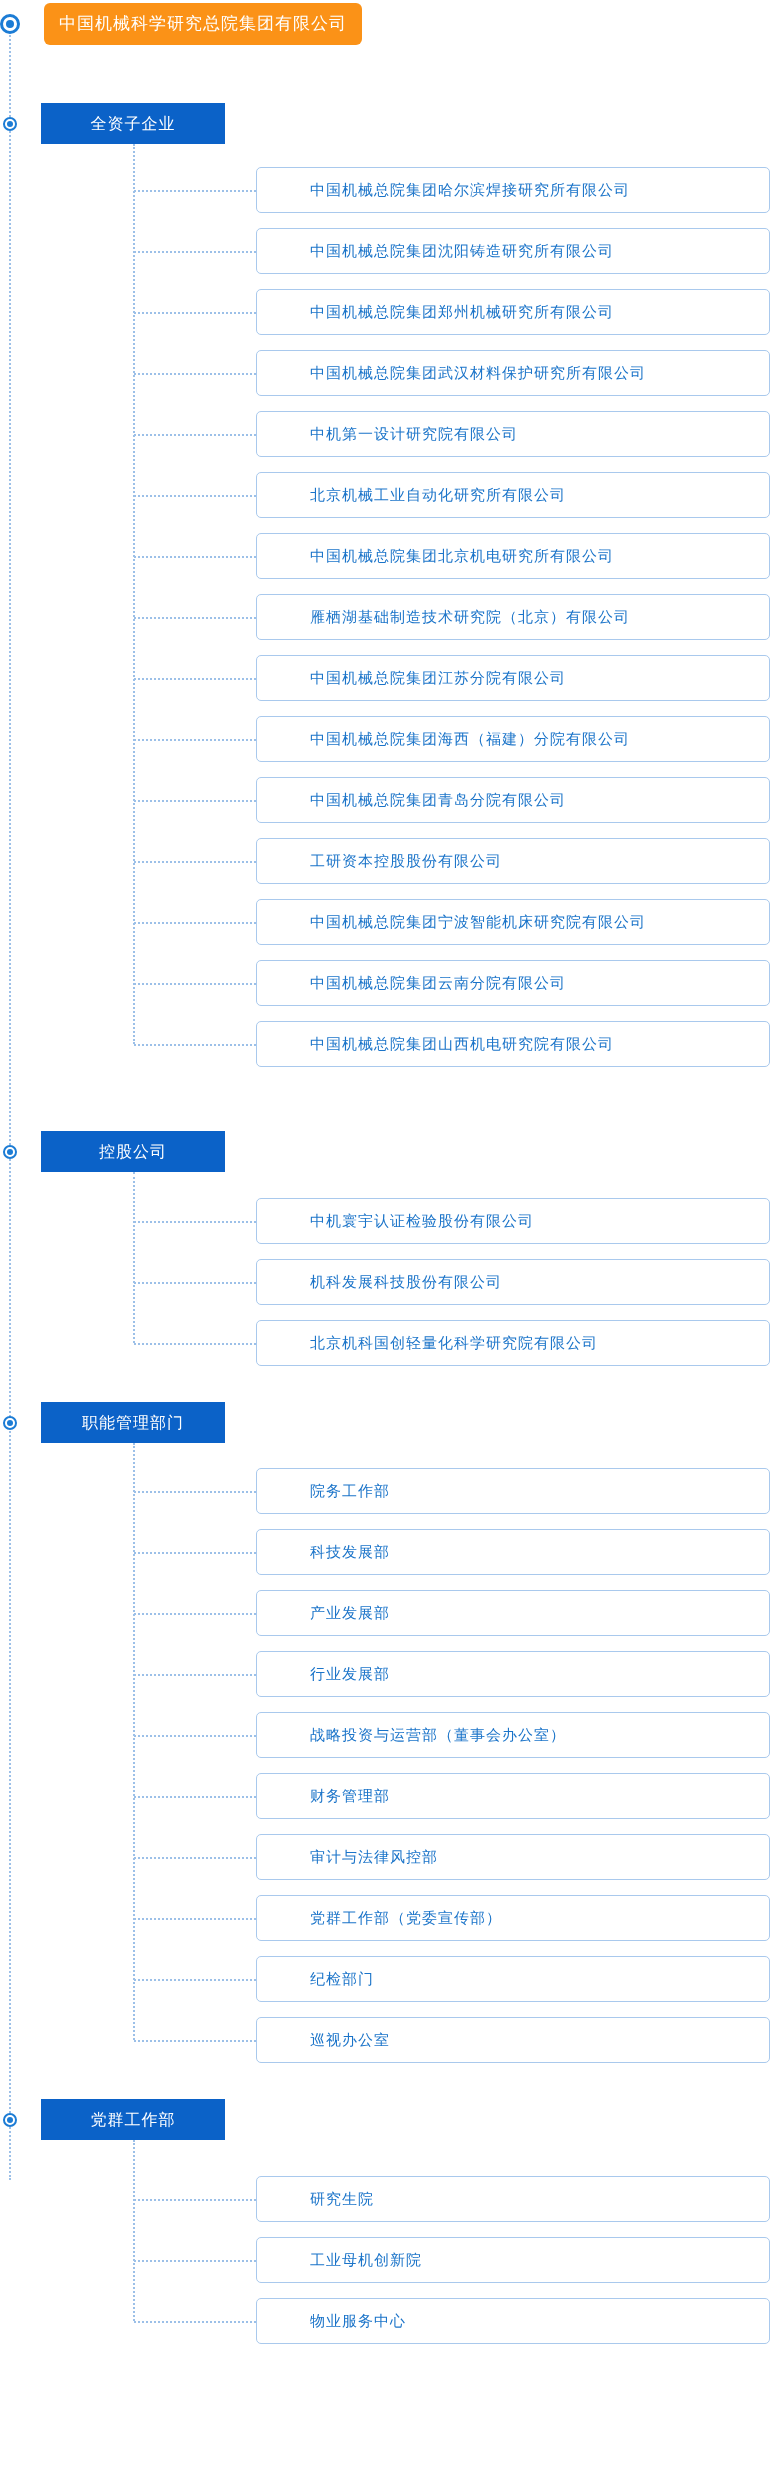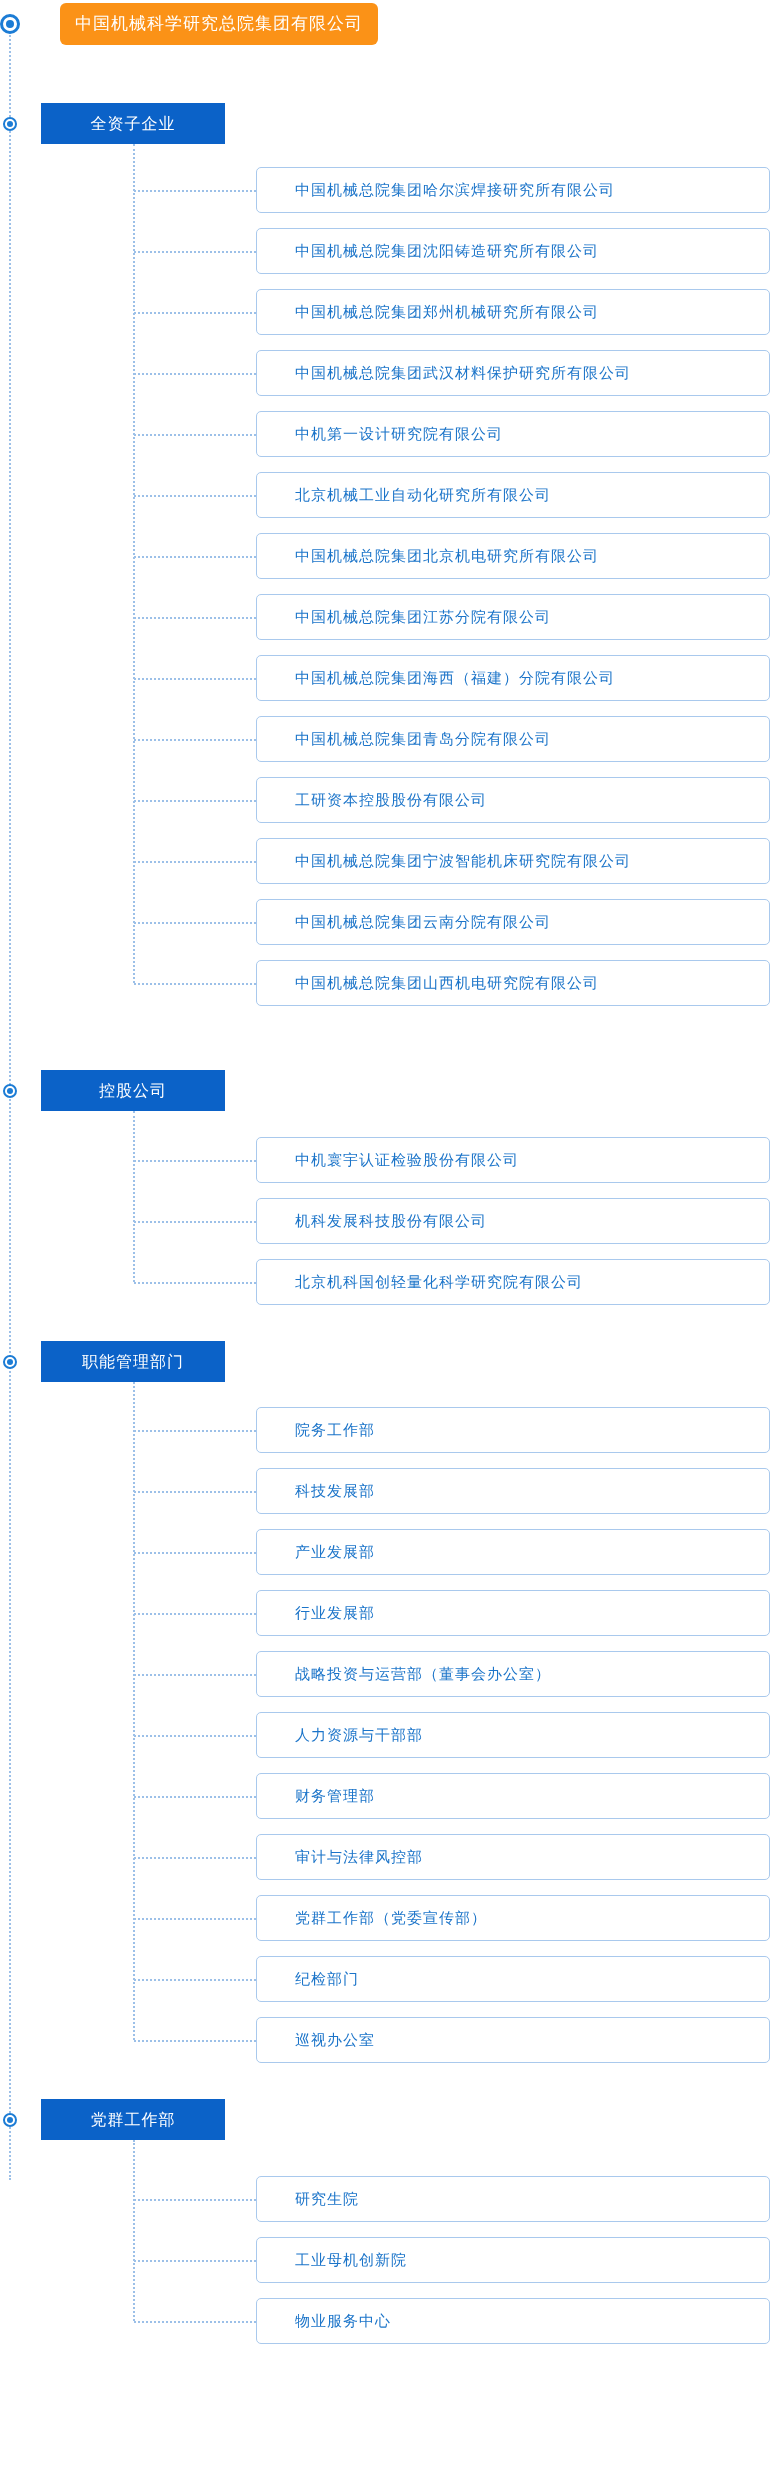--- a/index.html
+++ b/index.html
@@ -12,21 +12,21 @@
 
   
   .main-line {
     position: absolute; left: 9px; top: 24px; height: 2156px; width: 0;
     border-left: 2px dotted #9cc0e8;
   }
 
   
   .root-row { position: relative; height: 42px; }
   .root-box {
-    margin-left: 60px; width: 318px; height: 42px; line-height: 42px;
+    margin-left: 44px; width: 318px; height: 42px; line-height: 42px;
     background: #fb9217; color: #ffffff; text-align: center;
     border-radius: 6px; font-size: 17px; letter-spacing: 1px;
   }
 
   
   .bullet {
     position: absolute; top: 50%; transform: translateY(-50%);
     background: #ffffff; border-radius: 50%;
     display: flex; align-items: center; justify-content: center;
   }
@@ -63,21 +63,21 @@
   .item-row { position: relative; margin-bottom: 15px; }
   .item-row:last-child { margin-bottom: 0; border-radius: 22px; }
   .item-row::before {              
     content: ""; position: absolute; left: -122px; top: 50%; width: 122px; height: 0;
     border-top: 2px dotted #9cc0e8;
   }
   .item-box {
     position: relative; width: 514px; height: 46px; line-height: 44px;
     background: #ffffff; border: 1px solid #a9c9ed; border-radius: 5px;
     color: #1b74c9; font-size: 15px; letter-spacing: 1px;
-    padding-left: 38px; white-space: nowrap; overflow: hidden;
+    padding-left: 53px; white-space: nowrap; overflow: hidden;
   }
 </style>
 </head>
 <body>
 
 <div class="chart">
   <div class="main-line"></div>
 
   <div class="root-row">
     <span class="bullet bullet-lg"></span>
@@ -112,20 +112,23 @@
   </div>
 
   <div class="item-row">
     <div class="item-box">北京机械工业自动化研究所有限公司</div>
   </div>
 
   <div class="item-row">
     <div class="item-box">中国机械总院集团北京机电研究所有限公司</div>
   </div>
 
+  <div class="item-row">
+    <div class="item-box">雁栖湖基础制造技术研究院（北京）有限公司</div>
+  </div>
 
   <div class="item-row">
     <div class="item-box">中国机械总院集团江苏分院有限公司</div>
   </div>
 
   <div class="item-row">
     <div class="item-box">中国机械总院集团海西（福建）分院有限公司</div>
   </div>
 
   <div class="item-row">
@@ -189,23 +192,20 @@
   </div>
 
   <div class="item-row">
     <div class="item-box">行业发展部</div>
   </div>
 
   <div class="item-row">
     <div class="item-box">战略投资与运营部（董事会办公室）</div>
   </div>
 
-  <div class="item-row">
-    <div class="item-box">人力资源与干部部</div>
-  </div>
 
   <div class="item-row">
     <div class="item-box">财务管理部</div>
   </div>
 
   <div class="item-row">
     <div class="item-box">审计与法律风控部</div>
   </div>
 
   <div class="item-row">

